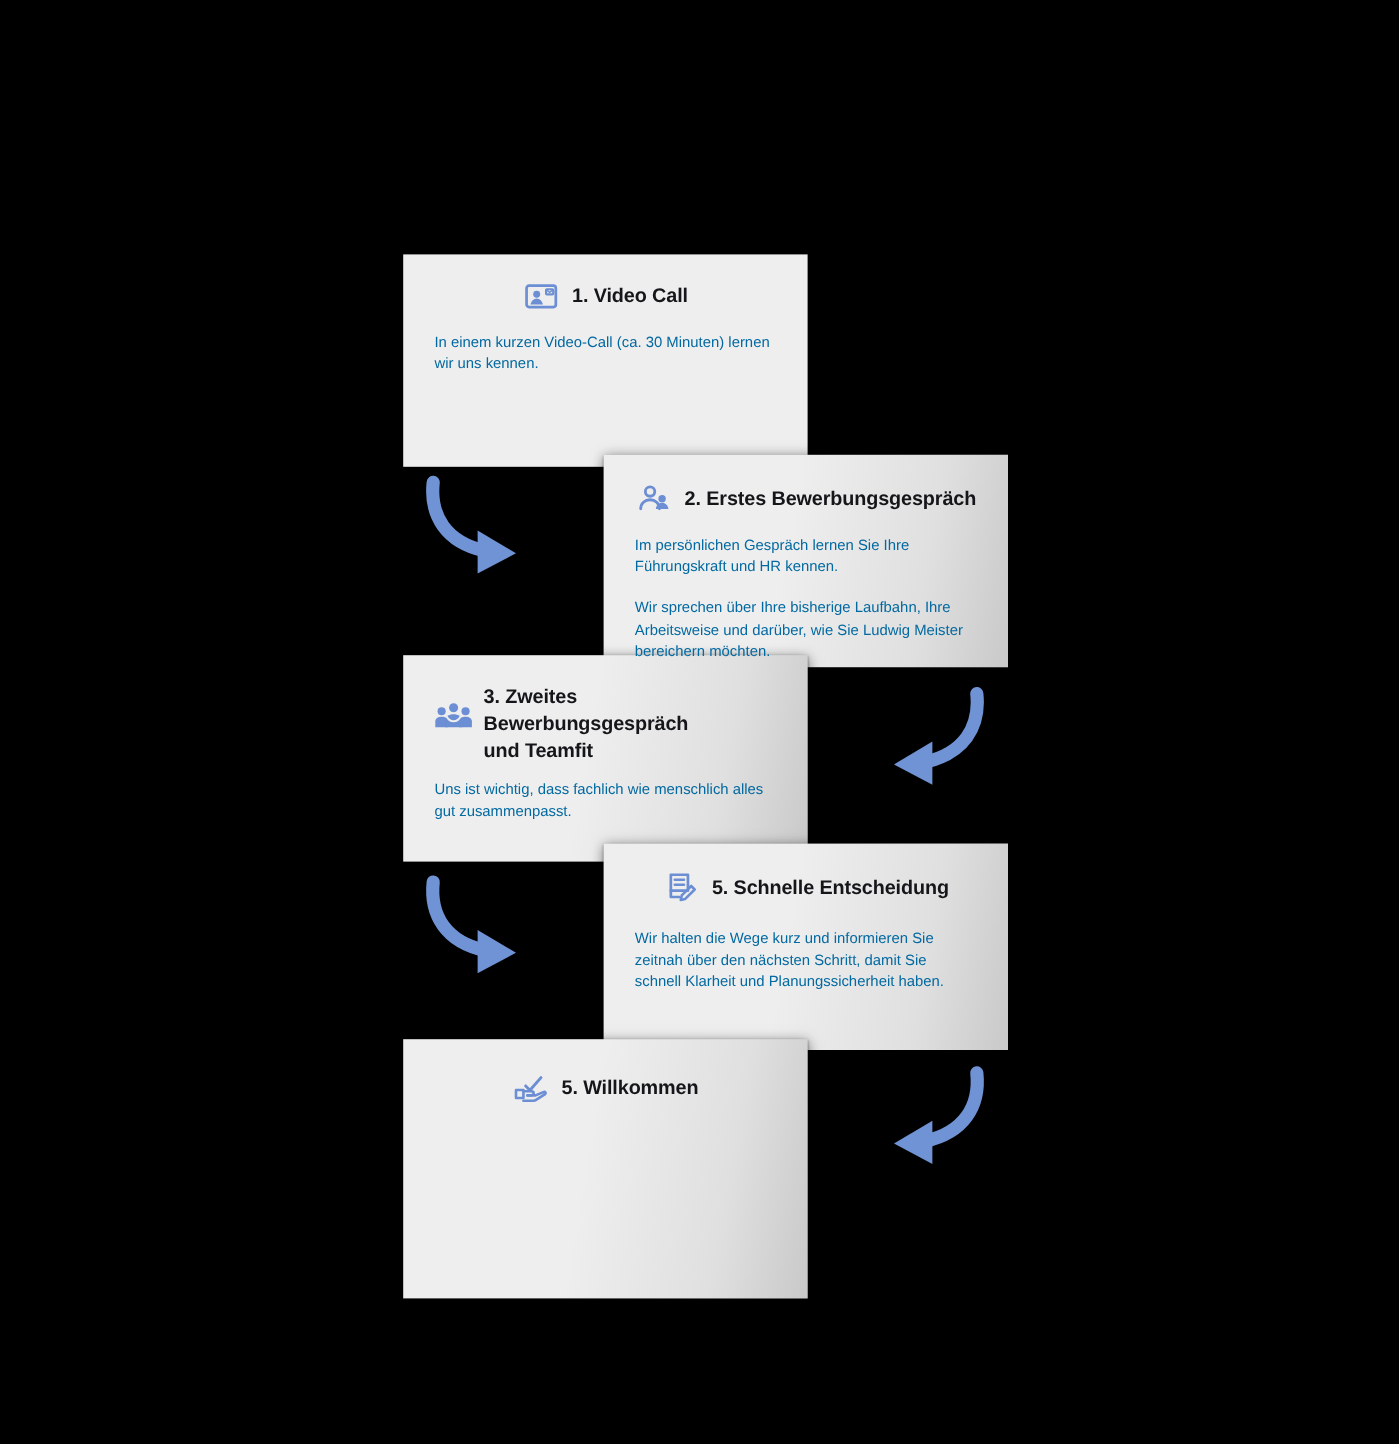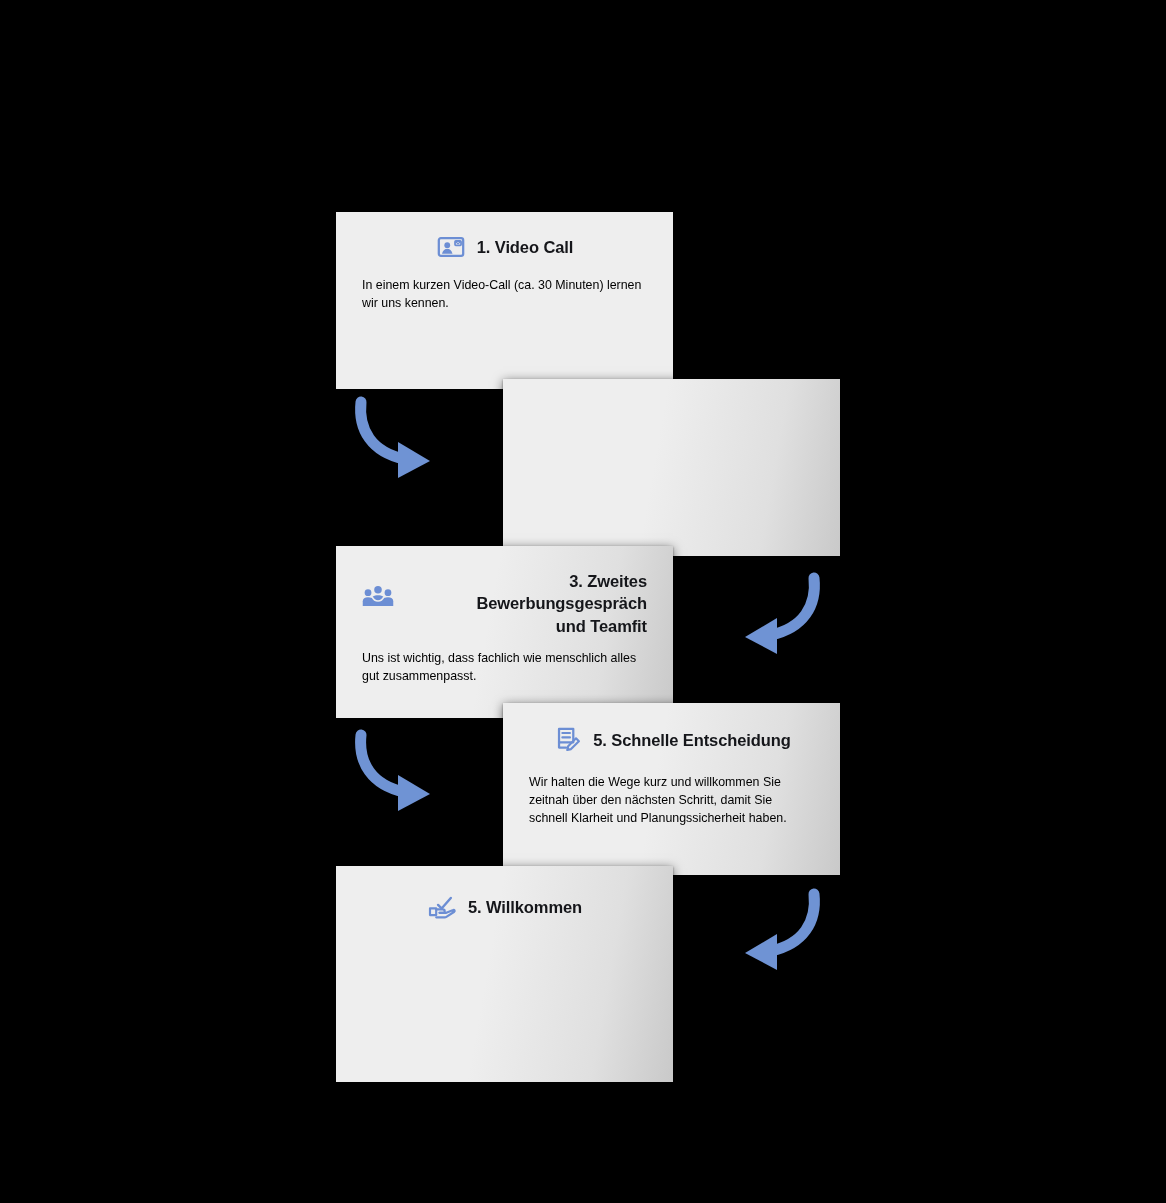--- a/index.html
+++ b/index.html
@@ -62,31 +62,31 @@
   }
   .card-icon svg { display: block; }
 
   .card-title {
     font-size: 16.5px;
     font-weight: bold;
     color: #15161a;
     letter-spacing: -0.1px;
     line-height: 1.35;
     white-space: pre-line;
-    text-align: right;
+    text-align: left;
   }
 
   .card-body {
     padding: 14px 26px 22px 26px;
   }
   .card-body p {
     margin: 0 0 16px 0;
     font-size: 12.4px;
     line-height: 1.47;
-    color: #000000;
+    color: #0369a1;
   }
   .card-body p:last-child { margin-bottom: 0; }
 
   
   #card1 { left: 336px; top: 212px; width: 337px; height: 177px; }
   #card2 { left: 503px; top: 379px; width: 337px; height: 177px; }
   #card3 { left: 336px; top: 546px; width: 337px; height: 172px; }
   #card4 { left: 503px; top: 703px; width: 337px; height: 172px; }
   #card5 { left: 336px; top: 866px; width: 337px; height: 216px; }
 
@@ -148,20 +148,35 @@
         <span class="card-title">1. Video Call</span>
       </div>
       <div class="card-body">
         <p>In einem kurzen Video-Call (ca. 30 Minuten) lernen wir uns kennen.</p>
       </div>
     </div>
   </div>
 
   <div class="card" id="card2">
     <div class="card-inner">
+      <div class="card-head">
+        <span class="card-icon">
+          <svg width="30" height="30" viewBox="0 0 32 32">
+            <circle cx="12.5" cy="9.2" r="4.2" fill="none" stroke="#6c8ed4" stroke-width="2.5"></circle>
+            <path d="M4.2 24.5c0-4.9 3.7-8 8.3-8s8.3 3.1 8.3 8" fill="none" stroke="#6c8ed4" stroke-width="2.5" stroke-linecap="round"></path>
+            <circle cx="23.2" cy="15.5" r="3.3" fill="#6c8ed4"></circle>
+            <path d="M17.6 24.8c0.5-3.6 2.8-5.6 5.6-5.6s5.1 2 5.6 5.6z" fill="#6c8ed4"></path>
+          </svg>
+        </span>
+        <span class="card-title">2. Erstes Bewerbungsgespräch</span>
+      </div>
+      <div class="card-body">
+        <p>Im persönlichen Gespräch lernen Sie Ihre Führungskraft und HR kennen.</p>
+        <p>Wir sprechen über Ihre bisherige Laufbahn, Ihre Arbeitsweise und darüber, wie Sie Ludwig Meister bereichern möchten.</p>
+      </div>
     </div>
   </div>
 
   <div class="card" id="card3">
     <div class="card-inner">
       <div class="card-head stack-title">
         <span class="card-icon" style="margin-top:12px;">
           <svg width="32" height="30" viewBox="0 0 34 30">
             <circle cx="17" cy="7.4" r="4.0" fill="#6c8ed4"></circle>
             <circle cx="6.4" cy="10.4" r="3.6" fill="#6c8ed4"></circle>
@@ -189,21 +204,21 @@
             <path d="M7.5 4.2h15.2v14.2H7.5z" fill="none" stroke="#6c8ed4" stroke-width="2.4" stroke-linejoin="round"></path>
             <line x1="11" y1="8.6" x2="19.2" y2="8.6" stroke="#6c8ed4" stroke-width="2.2" stroke-linecap="round"></line>
             <line x1="11" y1="13.2" x2="19.2" y2="13.2" stroke="#6c8ed4" stroke-width="2.2" stroke-linecap="round"></line>
             <path d="M7.5 18.4v5.6h7.6" fill="none" stroke="#6c8ed4" stroke-width="2.4" stroke-linejoin="round" stroke-linecap="round"></path>
             <path d="M25.6 14.2l3.1 3.1-8.4 8.4-4 0.9 0.9-4z" fill="none" stroke="#6c8ed4" stroke-width="2.3" stroke-linejoin="round"></path>
           </svg>
         </span>
         <span class="card-title">5. Schnelle Entscheidung</span>
       </div>
       <div class="card-body" style="padding-top:18px;">
-        <p>Wir halten die Wege kurz und willkommen Sie zeitnah über den nächsten Schritt, damit Sie schnell Klarheit und Planungssicherheit haben.</p>
+        <p>Wir halten die Wege kurz und informieren Sie zeitnah über den nächsten Schritt, damit Sie schnell Klarheit und Planungssicherheit haben.</p>
       </div>
     </div>
   </div>
 
   <div class="card" id="card5">
     <div class="card-inner">
       <div class="card-head">
         <span class="card-icon">
           <svg width="30" height="30" viewBox="0 0 32 32">
             <path d="M11.8 13.8 L15.6 17.6 L25.4 6.4" fill="none" stroke="#6c8ed4" stroke-width="2.6" stroke-linecap="round" stroke-linejoin="round"></path>

